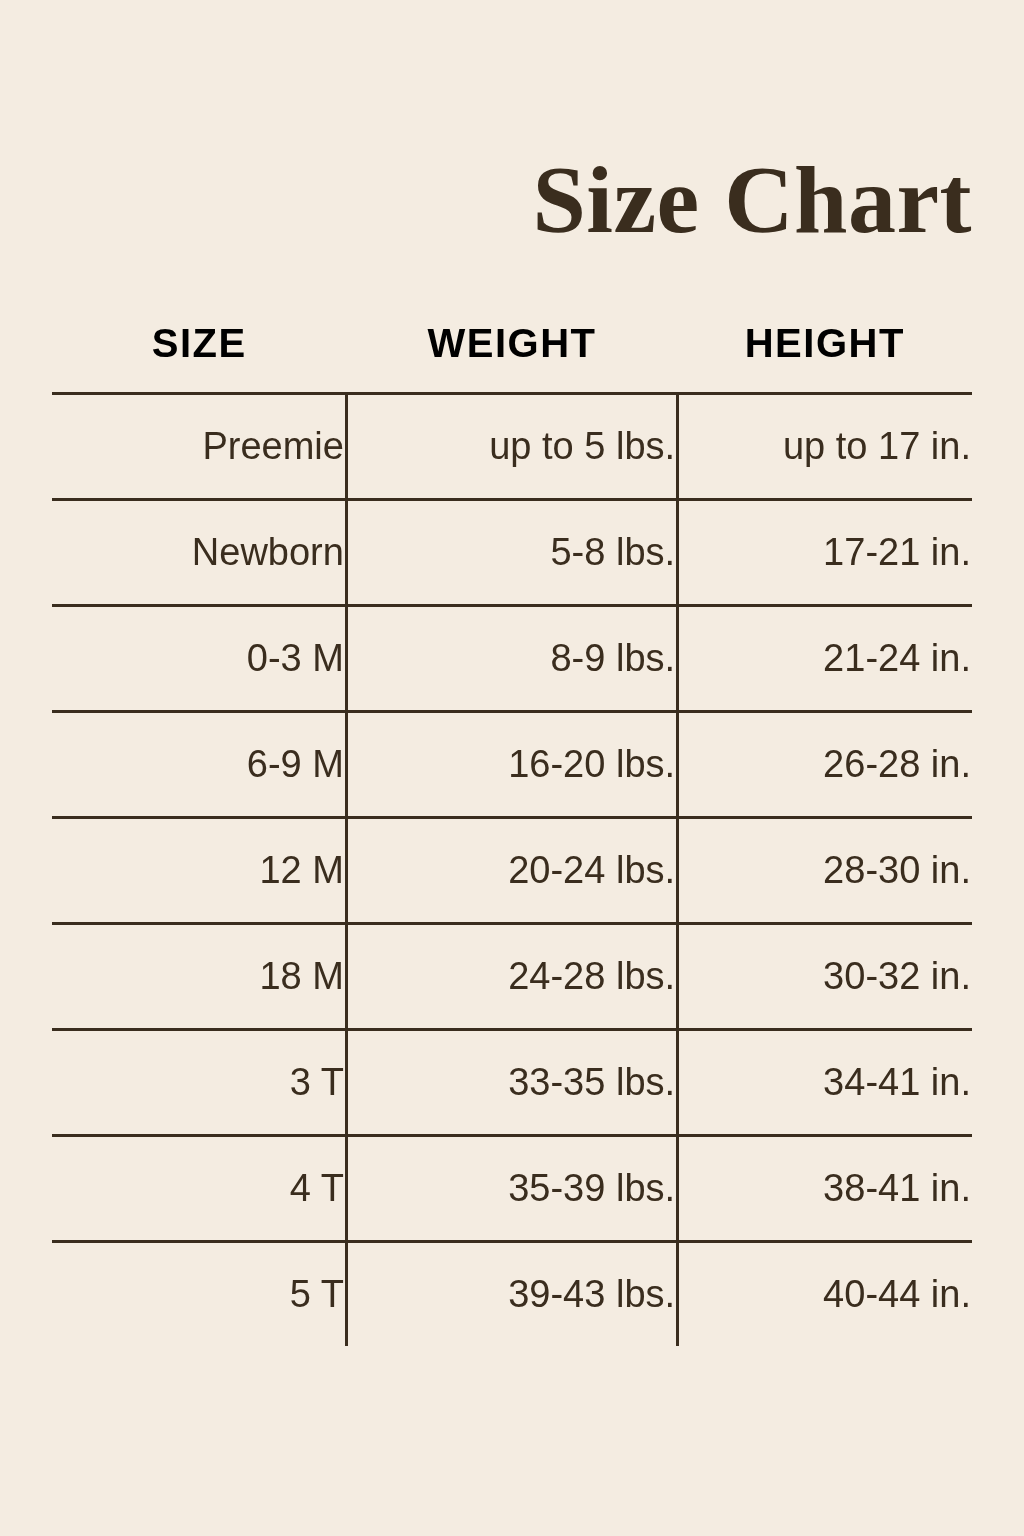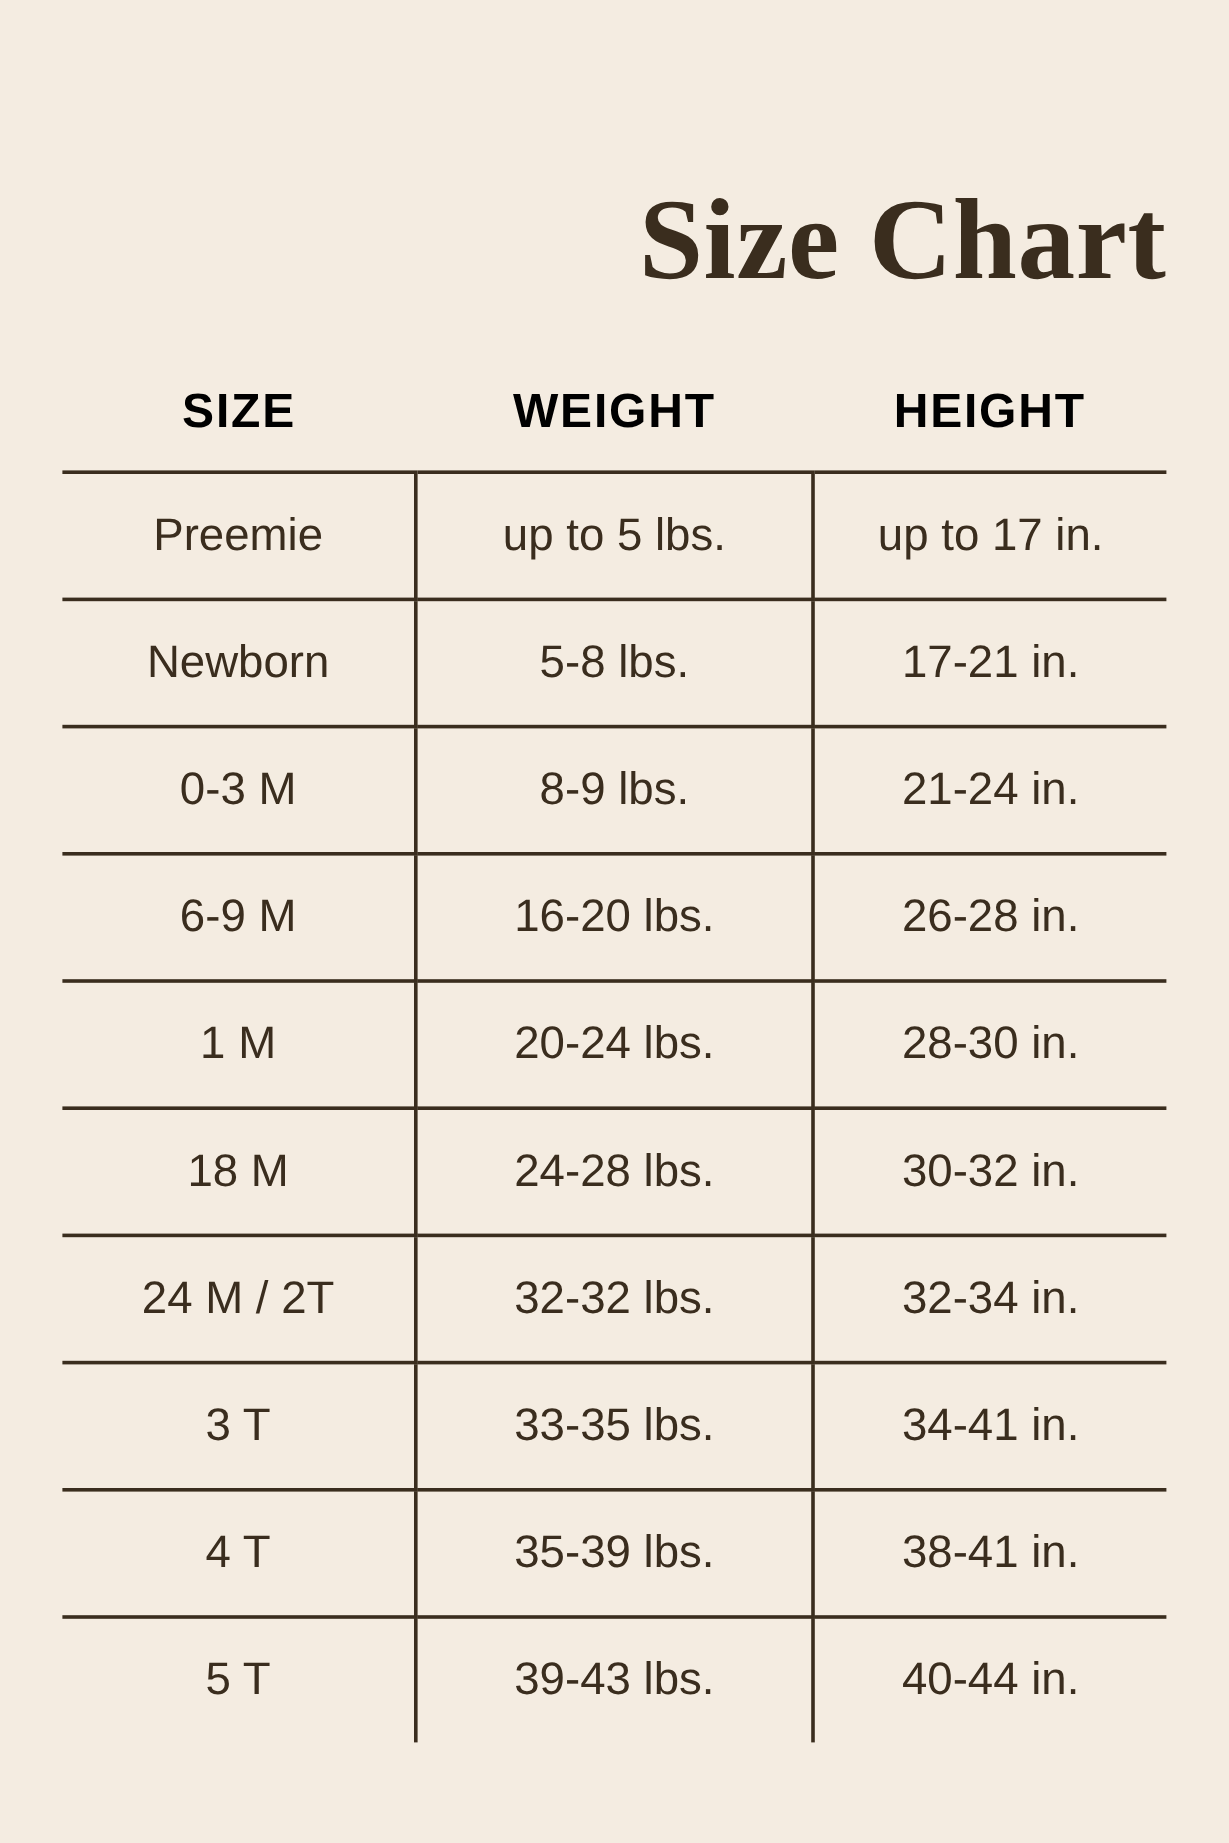--- a/index.html
+++ b/index.html
@@ -48,21 +48,21 @@
     letter-spacing: 1.5px;
     color: #000000;
     text-align: center;
     padding-bottom: 26px;
     border-bottom: 3px solid #3a2d1e;
   }
   table.size-chart td {
     font-family: "Liberation Sans", sans-serif;
     font-weight: normal;
     font-size: 38px;
-    text-align: center;
+    text-align: right;
     color: #3a2d1e;
     height: 101px;
     border-bottom: 3px solid #3a2d1e;
     border-right: 3px solid #3a2d1e;
   }
   table.size-chart td:last-child {
     border-right: none;
   }
   table.size-chart tr:last-child td {
     border-bottom: none;
@@ -107,33 +107,28 @@
         <td>0-3 M</td>
         <td>8-9 lbs.</td>
         <td>21-24 in.</td>
       </tr>
       <tr>
         <td>6-9 M</td>
         <td>16-20 lbs.</td>
         <td>26-28 in.</td>
       </tr>
       <tr>
-        <td>1 M</td>
+        <td>12 M</td>
         <td>20-24 lbs.</td>
         <td>28-30 in.</td>
       </tr>
       <tr>
         <td>18 M</td>
         <td>24-28 lbs.</td>
         <td>30-32 in.</td>
-      </tr>
-      <tr>
-        <td>24 M / 2T</td>
-        <td>32-32 lbs.</td>
-        <td>32-34 in.</td>
       </tr>
       <tr>
         <td>3 T</td>
         <td>33-35 lbs.</td>
         <td>34-41 in.</td>
       </tr>
       <tr>
         <td>4 T</td>
         <td>35-39 lbs.</td>
         <td>38-41 in.</td>

